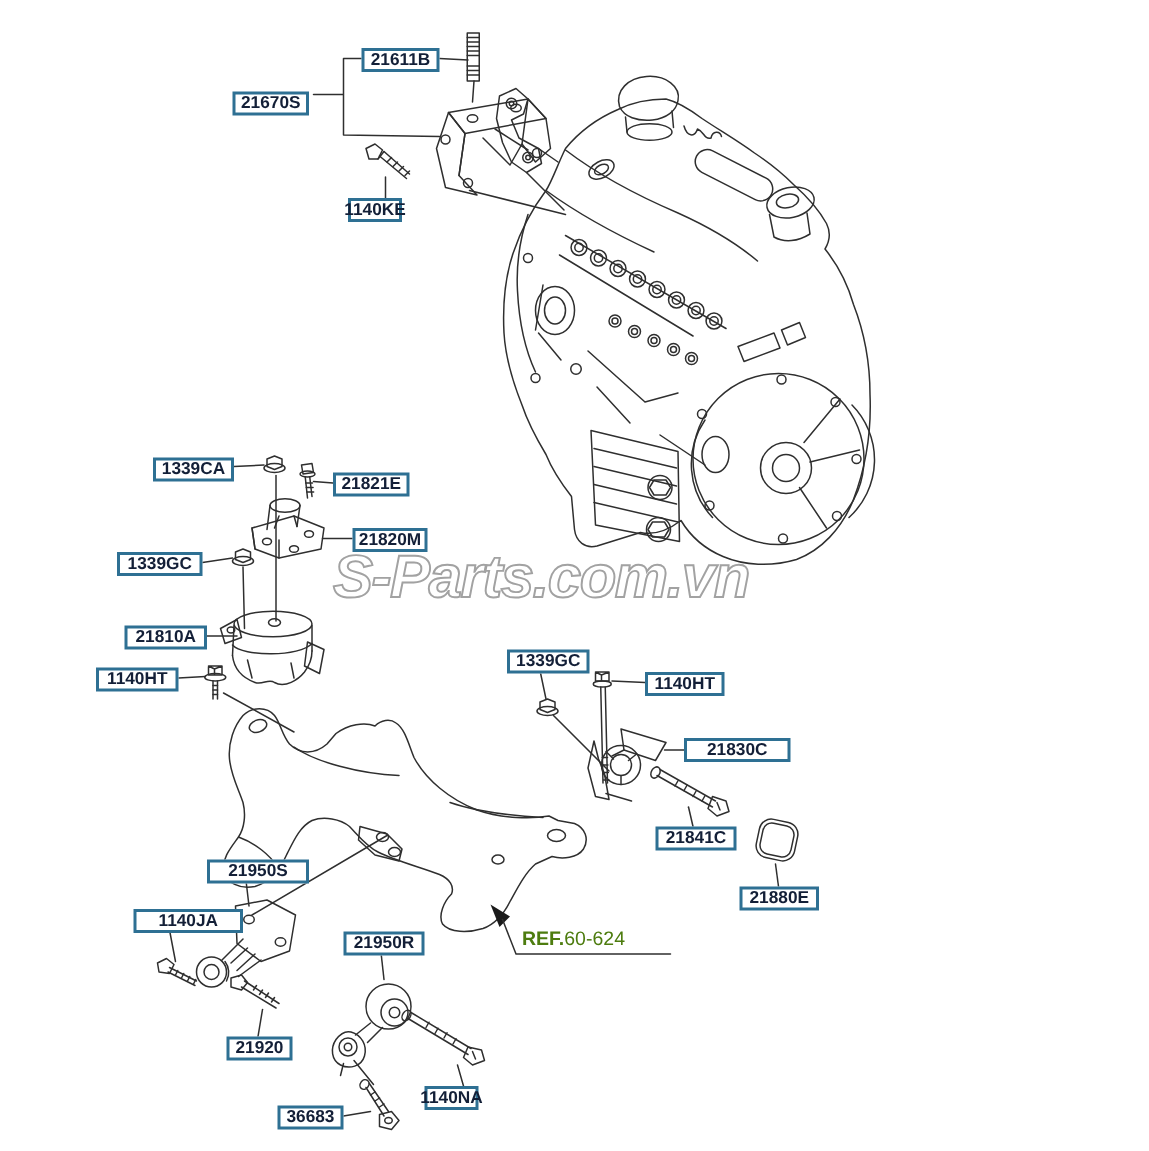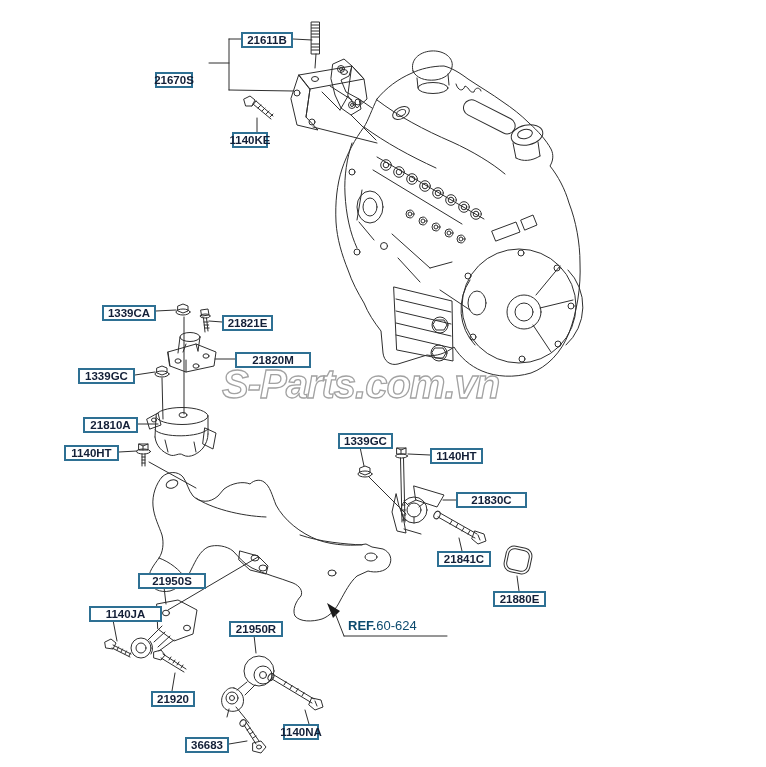--- a/index.html
+++ b/index.html
@@ -9,21 +9,21 @@
   }
   #art{position:absolute;left:0;top:0;}
   .plabel{
     position:absolute;box-sizing:border-box;height:16px;
     border:2px solid #2e7093;background:#ffffff;color:#131f37;
     font:bold 11.5px/12px "Liberation Sans",sans-serif;
     display:flex;align-items:center;justify-content:center;
     letter-spacing:0;cursor:pointer;z-index:3;
   }
   .refnote{
-    position:absolute;z-index:3;color:#0c4a6e;
+    position:absolute;z-index:3;color:#4d7c0f;
     font:13px "Liberation Sans",sans-serif;white-space:nowrap;
   }
   .refnote .p{font-weight:bold;}
 </style>
 </head>
 <body>
 
 <div id="stage">
 
 <svg id="art" width="766" height="767" viewBox="0 0 766 767">
@@ -319,25 +319,25 @@
     <g>
       <polygon points="327,603 340,611 333,618" fill="#1a1a1a" stroke="none"></polygon>
       <path d="M335,613 L344,636 M344,636 L447,636"></path>
     </g>
   </g>
 
   <text x="222" y="398" font-family="Liberation Sans, sans-serif" font-size="40" font-weight="bold" font-style="italic" letter-spacing="-1" fill="none" stroke="#a2a2a2" stroke-width="1.3">S-Parts.com.vn</text>
 </svg>
 
 <div class="plabel" style="left:241px;top:32px;width:52px">21611B</div>
-<div class="plabel" style="left:155px;top:72px;width:38px">21670S</div>
+<div class="plabel" style="left:155px;top:61px;width:51px">21670S</div>
 <div class="plabel" style="left:232px;top:132px;width:36px">1140KE</div>
 <div class="plabel" style="left:102px;top:305px;width:54px">1339CA</div>
 <div class="plabel" style="left:222px;top:315px;width:51px">21821E</div>
-<div class="plabel" style="left:235px;top:352px;width:76px">21820M</div>
+<div class="plabel" style="left:235px;top:352px;width:50px">21820M</div>
 <div class="plabel" style="left:78px;top:368px;width:57px">1339GC</div>
 <div class="plabel" style="left:83px;top:417px;width:55px">21810A</div>
 <div class="plabel" style="left:64px;top:445px;width:55px">1140HT</div>
 <div class="plabel" style="left:338px;top:433px;width:55px">1339GC</div>
 <div class="plabel" style="left:430px;top:448px;width:53px">1140HT</div>
 <div class="plabel" style="left:456px;top:492px;width:71px">21830C</div>
 <div class="plabel" style="left:437px;top:551px;width:54px">21841C</div>
 <div class="plabel" style="left:493px;top:591px;width:53px">21880E</div>
 <div class="plabel" style="left:138px;top:573px;width:68px">21950S</div>
 <div class="plabel" style="left:89px;top:606px;width:73px">1140JA</div>

